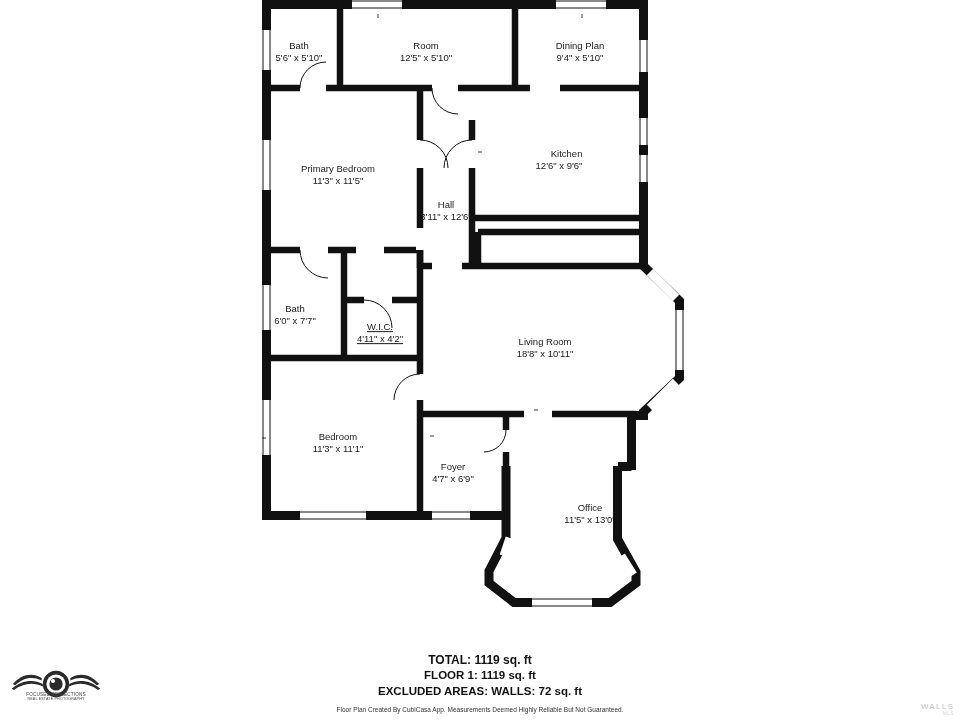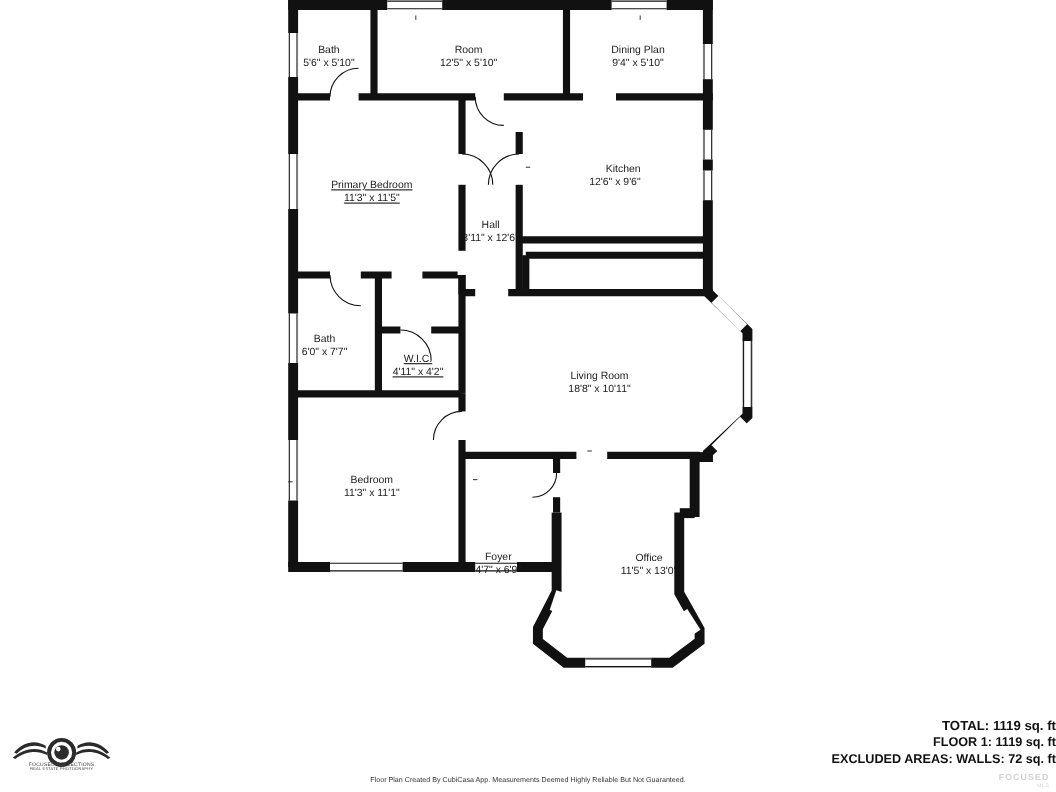--- a/index.html
+++ b/index.html
@@ -39,21 +39,21 @@
   .room-label .rdim {
     display: block;
     font-size: 9.5px;
     font-weight: 400;
   }
   .summary {
     position: absolute;
     left: 0;
     right: 0;
     top: 652px;
-    text-align: right;
+    text-align: center;
   }
   .summary .total {
     font-size: 12px;
     font-weight: bold;
     color: #111;
     line-height: 1.35;
   }
   .summary .line {
     font-size: 11.5px;
     font-weight: bold;
@@ -279,21 +279,21 @@
       <span class="rdim">12'5" x 5'10"</span>
     </div>
     <div class="room-label" style="left: 580px; top: 52px;">
       <span class="rname">Dining Plan</span>
       <span class="rdim">9'4" x 5'10"</span>
     </div>
     <div class="room-label" style="left: 559px; top: 160px; text-align: right;">
       <span class="rname">Kitchen</span>
       <span class="rdim">12'6" x 9'6"</span>
     </div>
-    <div class="room-label" style="left: 338px; top: 175px; text-decoration: underline;">
+    <div class="room-label" style="left: 338px; top: 175px;">
       <span class="rname">Primary Bedroom</span>
       <span class="rdim">11'3" x 11'5"</span>
     </div>
     <div class="room-label" style="left: 446px; top: 179px; margin-top: 32px;">
       <span class="rname">Hall</span>
       <span class="rdim">3'11" x 12'6"</span>
     </div>
     <div class="room-label" style="left: 295px; top: 315px;">
       <span class="rname">Bath</span>
       <span class="rdim">6'0" x 7'7"</span>
@@ -303,21 +303,21 @@
       <span class="rdim">4'11" x 4'2"</span>
     </div>
     <div class="room-label" style="left: 545px; top: 348px;">
       <span class="rname">Living Room</span>
       <span class="rdim">18'8" x 10'11"</span>
     </div>
     <div class="room-label" style="left: 338px; top: 443px;">
       <span class="rname">Bedroom</span>
       <span class="rdim">11'3" x 11'1"</span>
     </div>
-    <div class="room-label" style="left: 453px; top: 473px; margin-top: 40px;">
+    <div class="room-label" style="left: 453px; top: 473px;">
       <span class="rname">Foyer</span>
       <span class="rdim">4'7" x 6'9"</span>
     </div>
     <div class="room-label" style="left: 566px; top: 514px; margin-left: 24px;">
       <span class="rname">Office</span>
       <span class="rdim">11'5" x 13'0"</span>
     </div>
   </div>
 
 <div class="summary">
@@ -339,15 +339,15 @@
   <circle cx="80" cy="40" r="16" fill="#ffffff"></circle>
   <circle cx="80" cy="40" r="11" fill="#2b2b2b"></circle>
   <circle cx="75" cy="35" r="3.5" fill="#ffffff"></circle>
 </svg>
 <div class="logo-text">
   <div>FOCUSED REFLECTIONS</div>
   <div style="font-size:3.6px;">REAL ESTATE PHOTOGRAPHY</div>
 </div>
 
 <div class="watermark">
-  <span class="wm1">FOCUSED</span>
+  <span class="wm1">WALLS</span>
   <span class="wm2">MLS</span>
 </div>
 
 </body></html>

